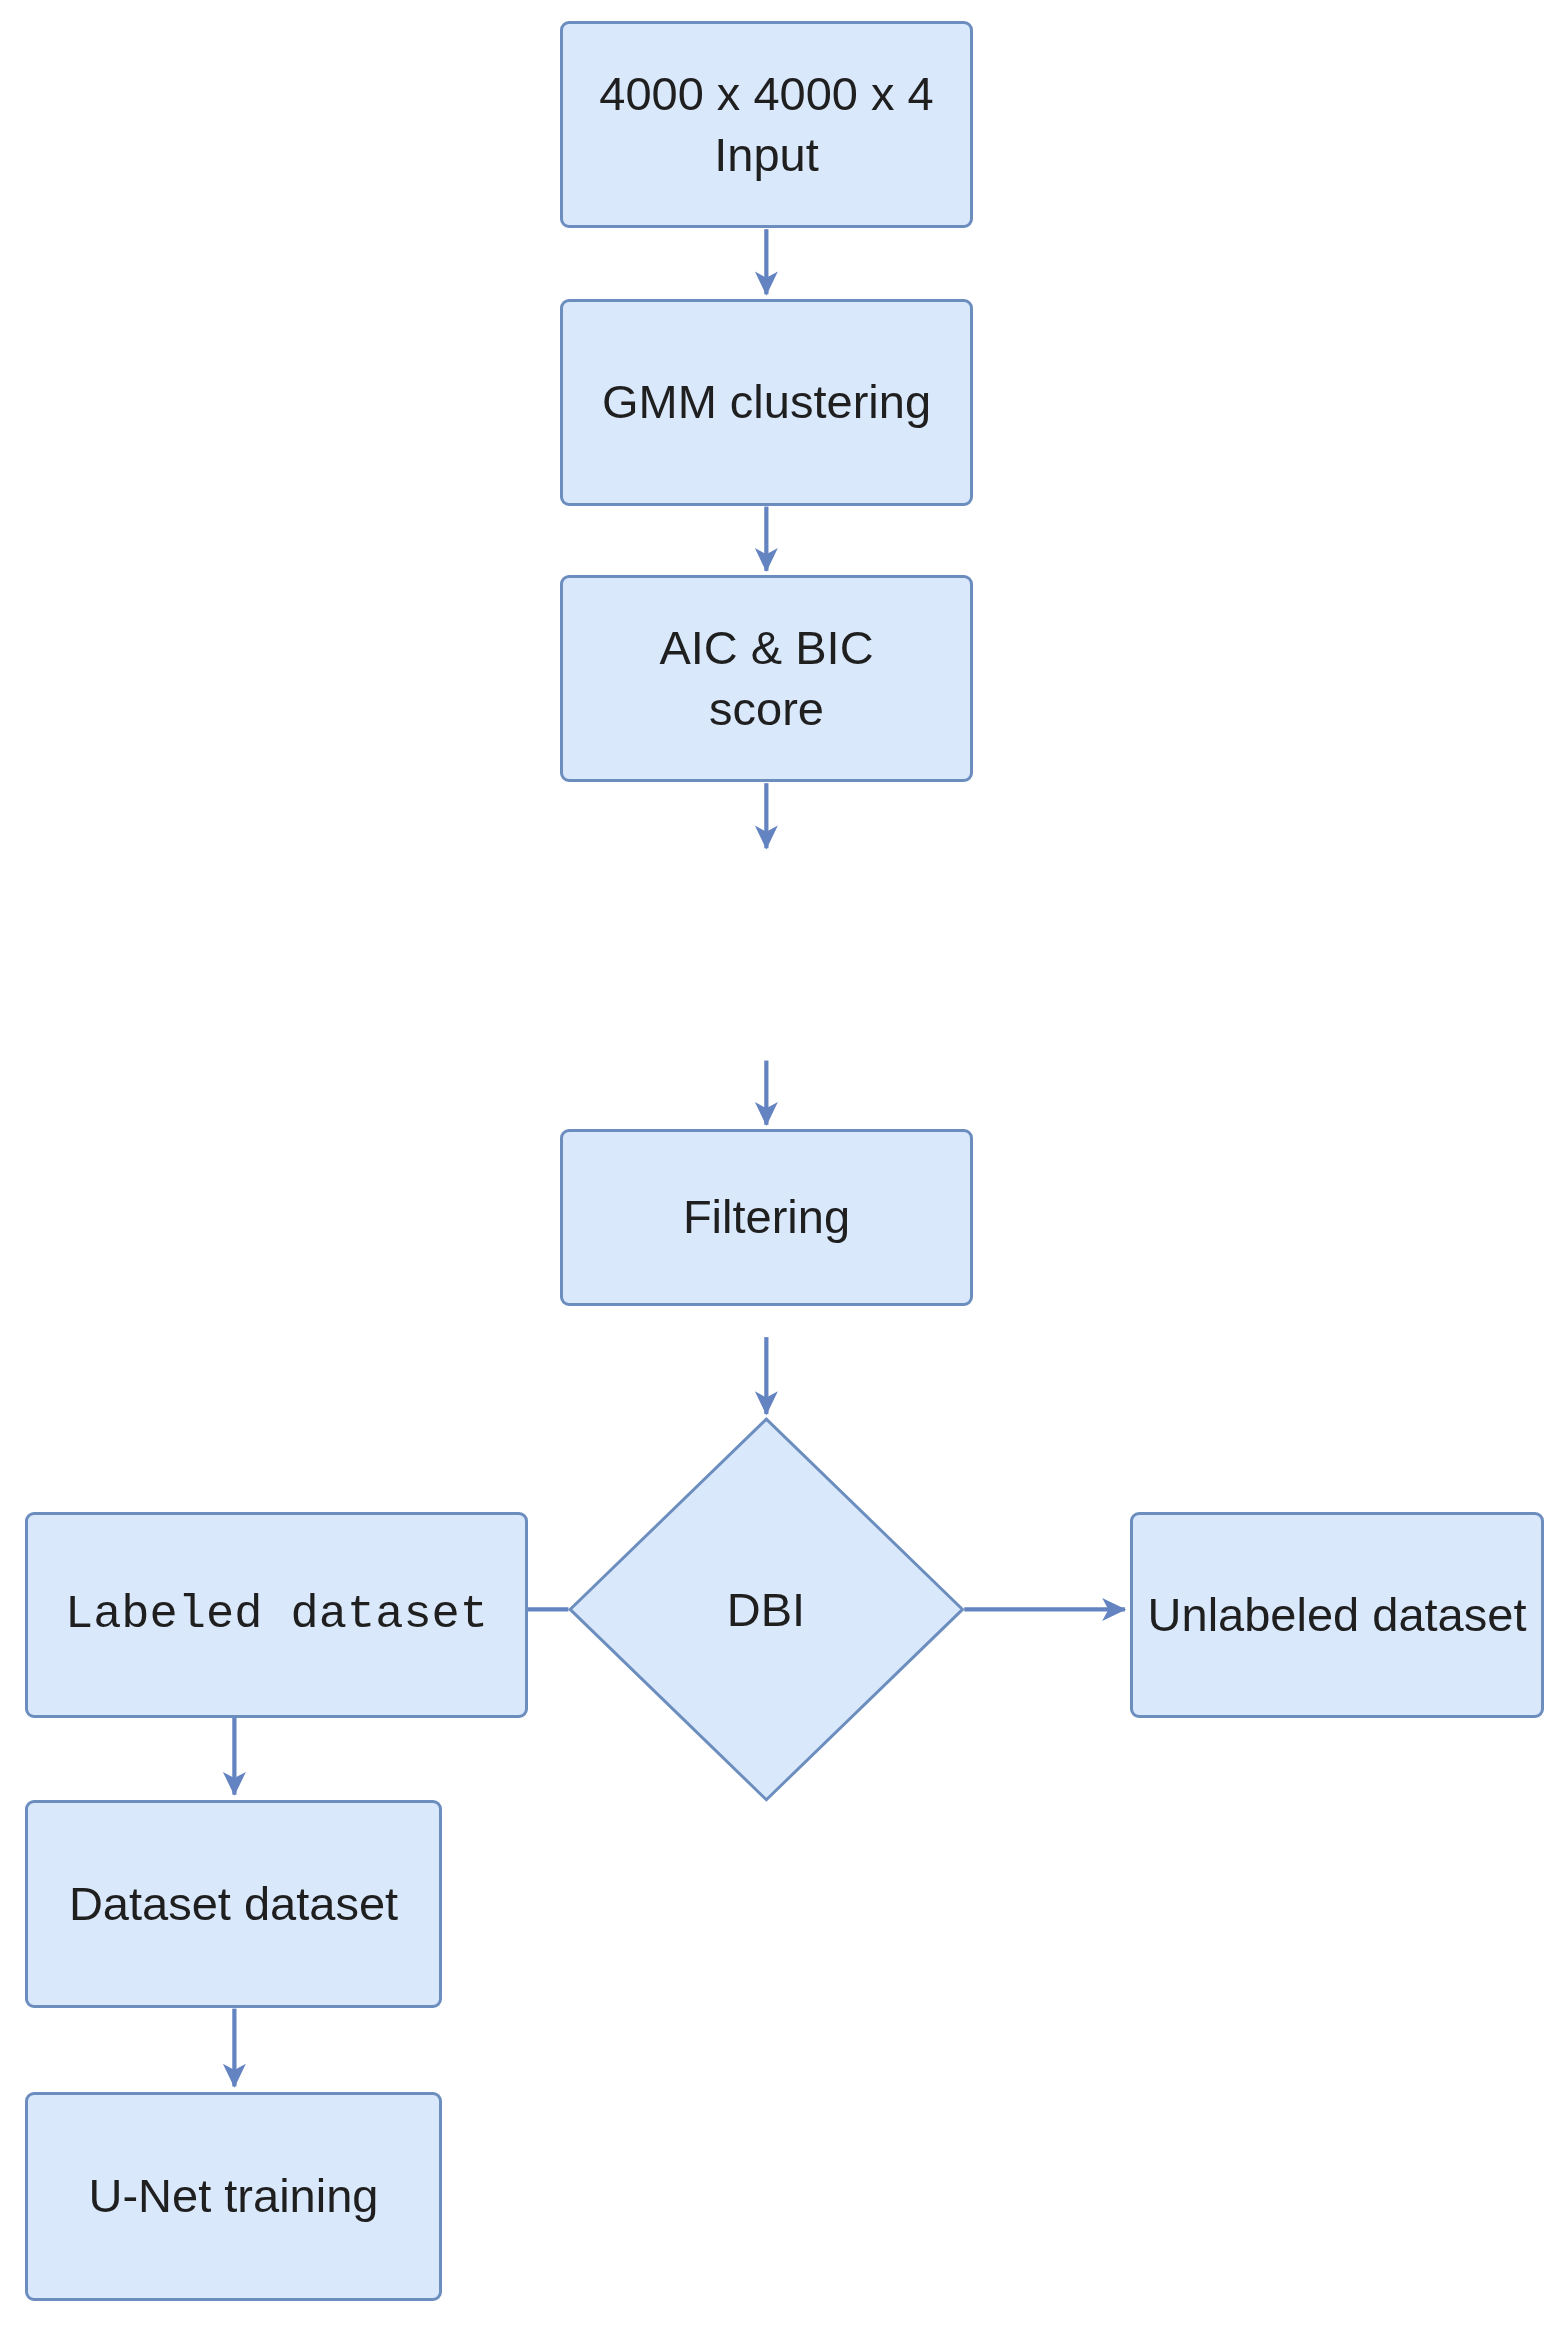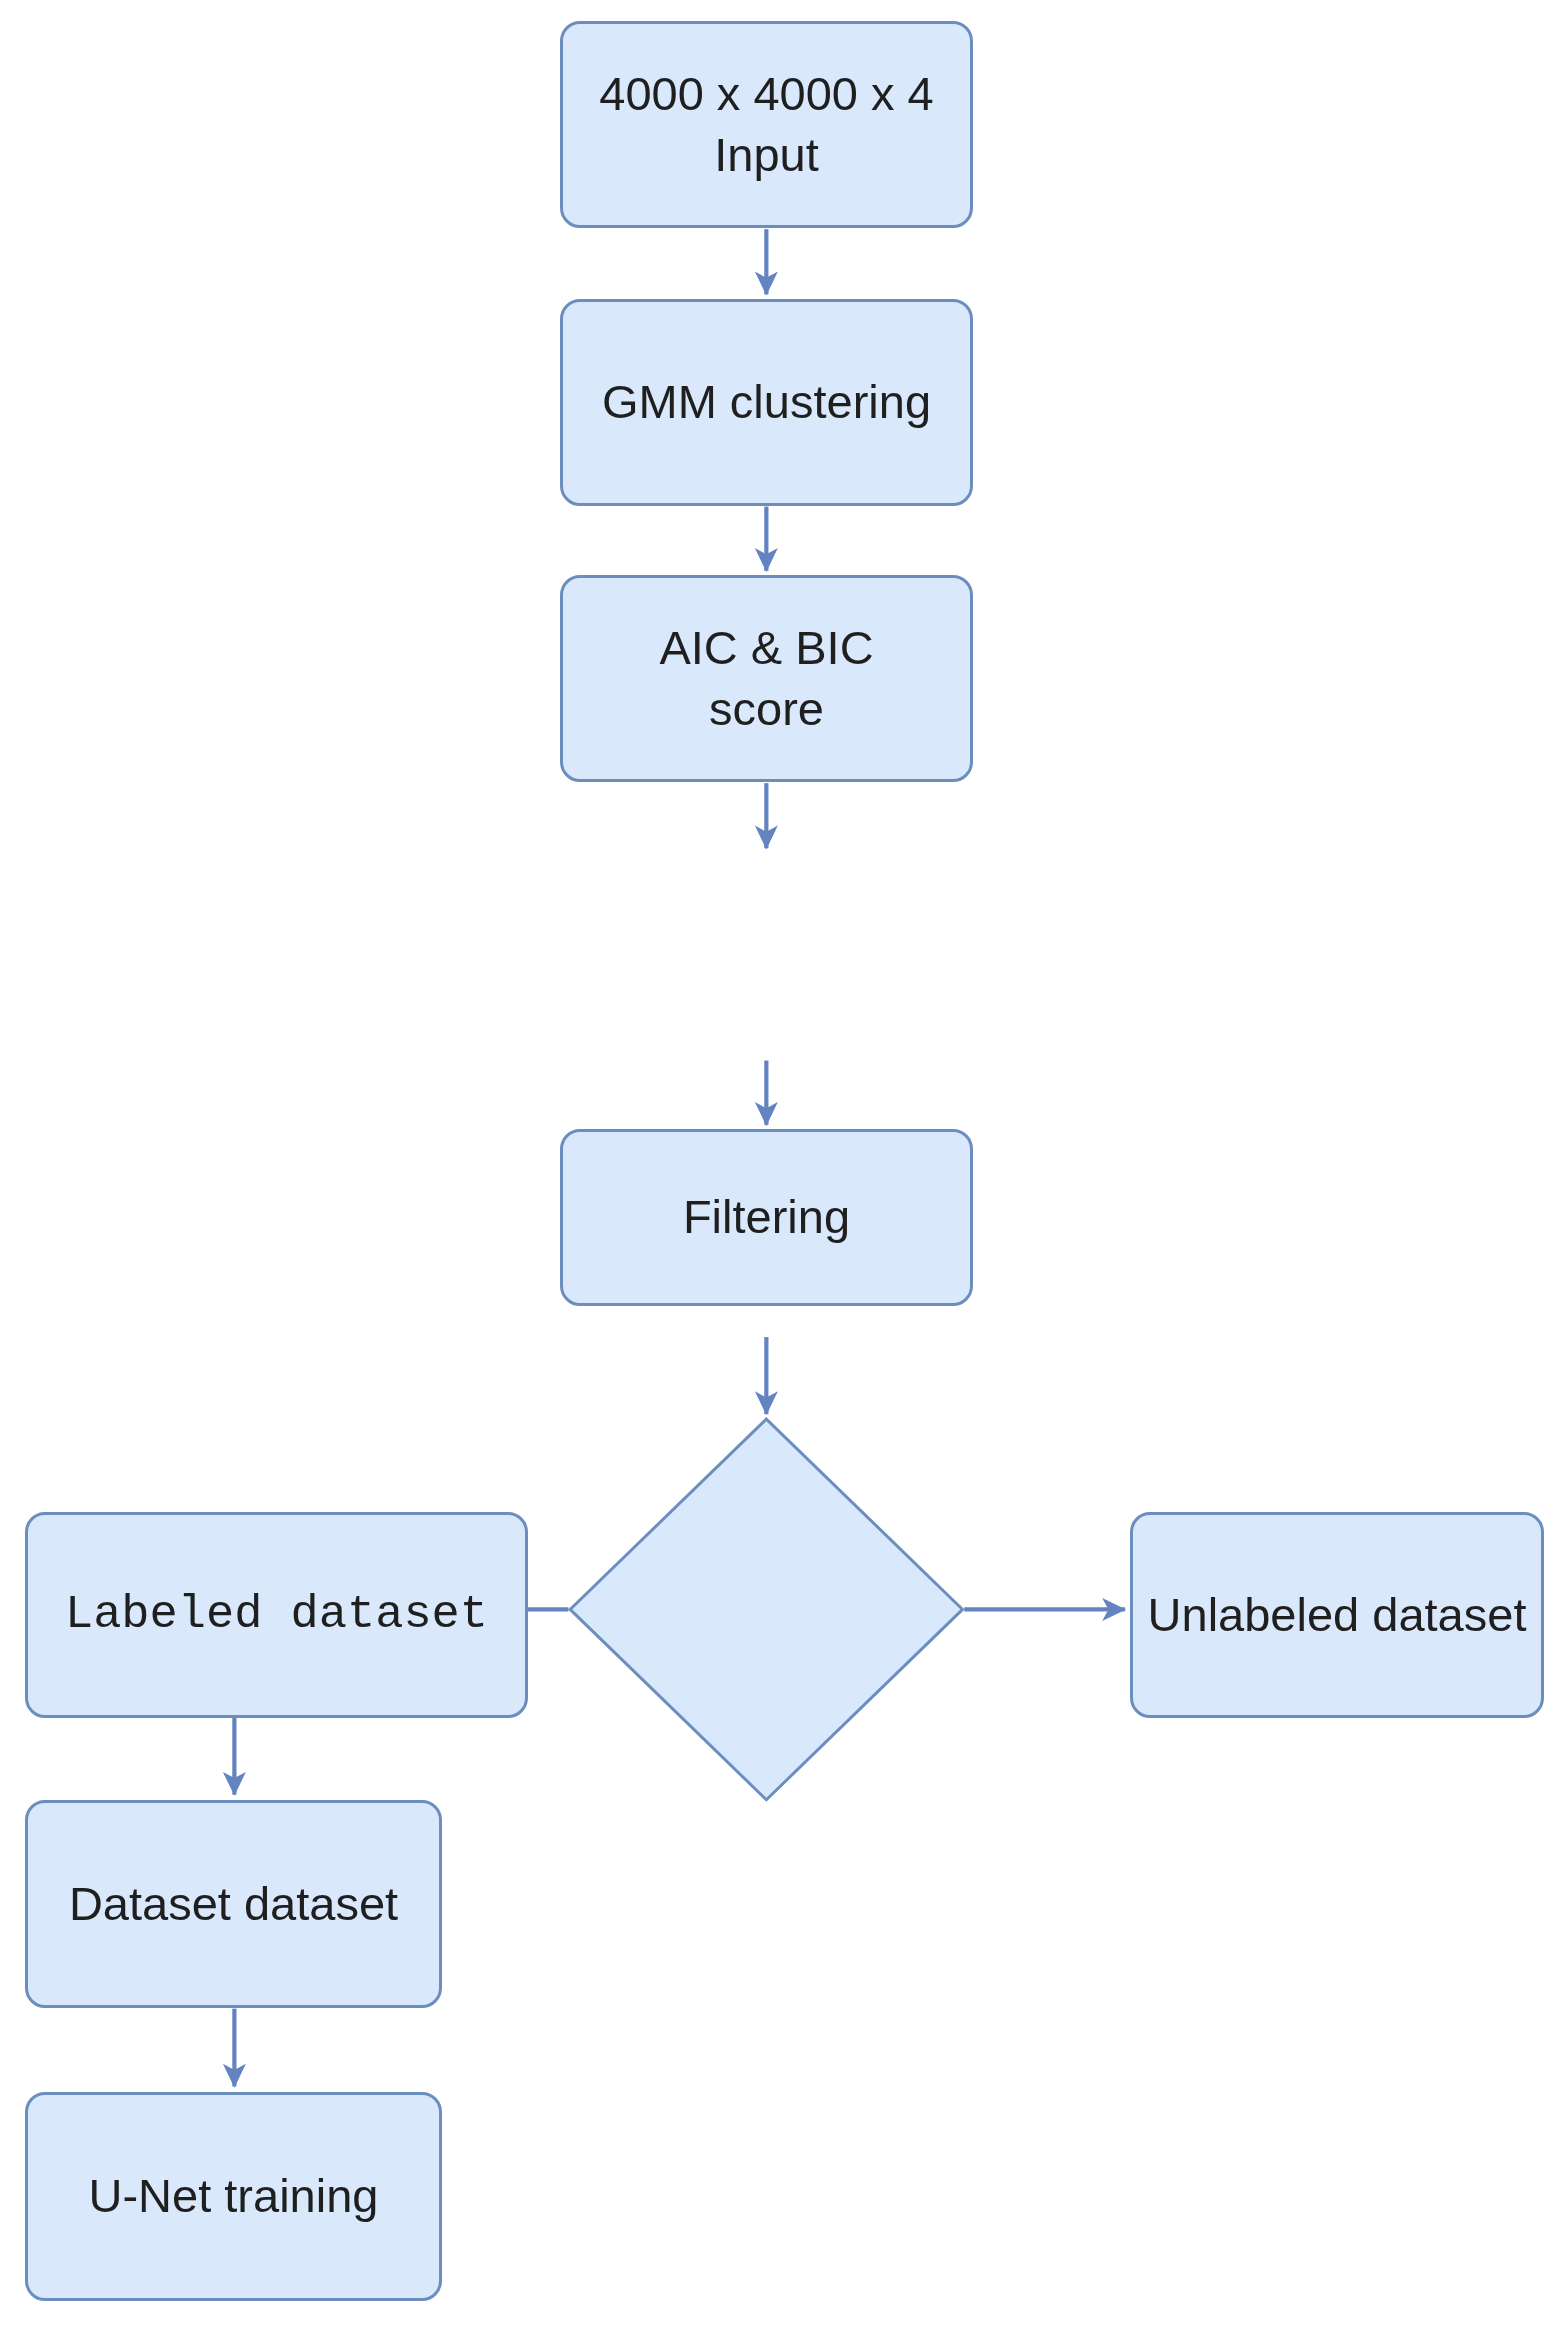--- a/index.html
+++ b/index.html
@@ -16,21 +16,21 @@
     height:2330px;
     background:var(--bg);
     font-family:"Liberation Sans", sans-serif;
     overflow:hidden;
   }
   .node{
     position:absolute;
     box-sizing:border-box;
     background:var(--node-fill);
     border:3.4px solid var(--node-border);
-    border-radius:20px;
+    border-radius:9px;
     display:flex;
     align-items:center;
     justify-content:center;
     text-align:center;
     font-size:47px;
     line-height:1.28;
     color:var(--text);
     white-space:pre-line;
   }
   .diamond-label{
@@ -96,20 +96,23 @@
   <div class="node" style="left:560px; top:575px; width:413px; height:207px;">
     <span>AIC &amp; BIC
 score</span>
   </div>
 
 
   <div class="node" style="left:560px; top:1129px; width:413px; height:177px;">
     <span>Filtering</span>
   </div>
 
+  <div class="diamond-label" style="left:570px; top:1419px; width:392px; height:381px;">
+    <span>DBI</span>
+  </div>
 
   <div class="node" style="left:25px; top:1512px; width:503px; height:206px;font-family:Liberation Mono, monospace;">
     <span>Labeled dataset</span>
   </div>
 
   <div class="node" style="left:1130px; top:1512px; width:414px; height:206px;">
     <span>Unlabeled dataset</span>
   </div>
 
   <div class="node" style="left:25px; top:1800px; width:417px; height:208px;">

